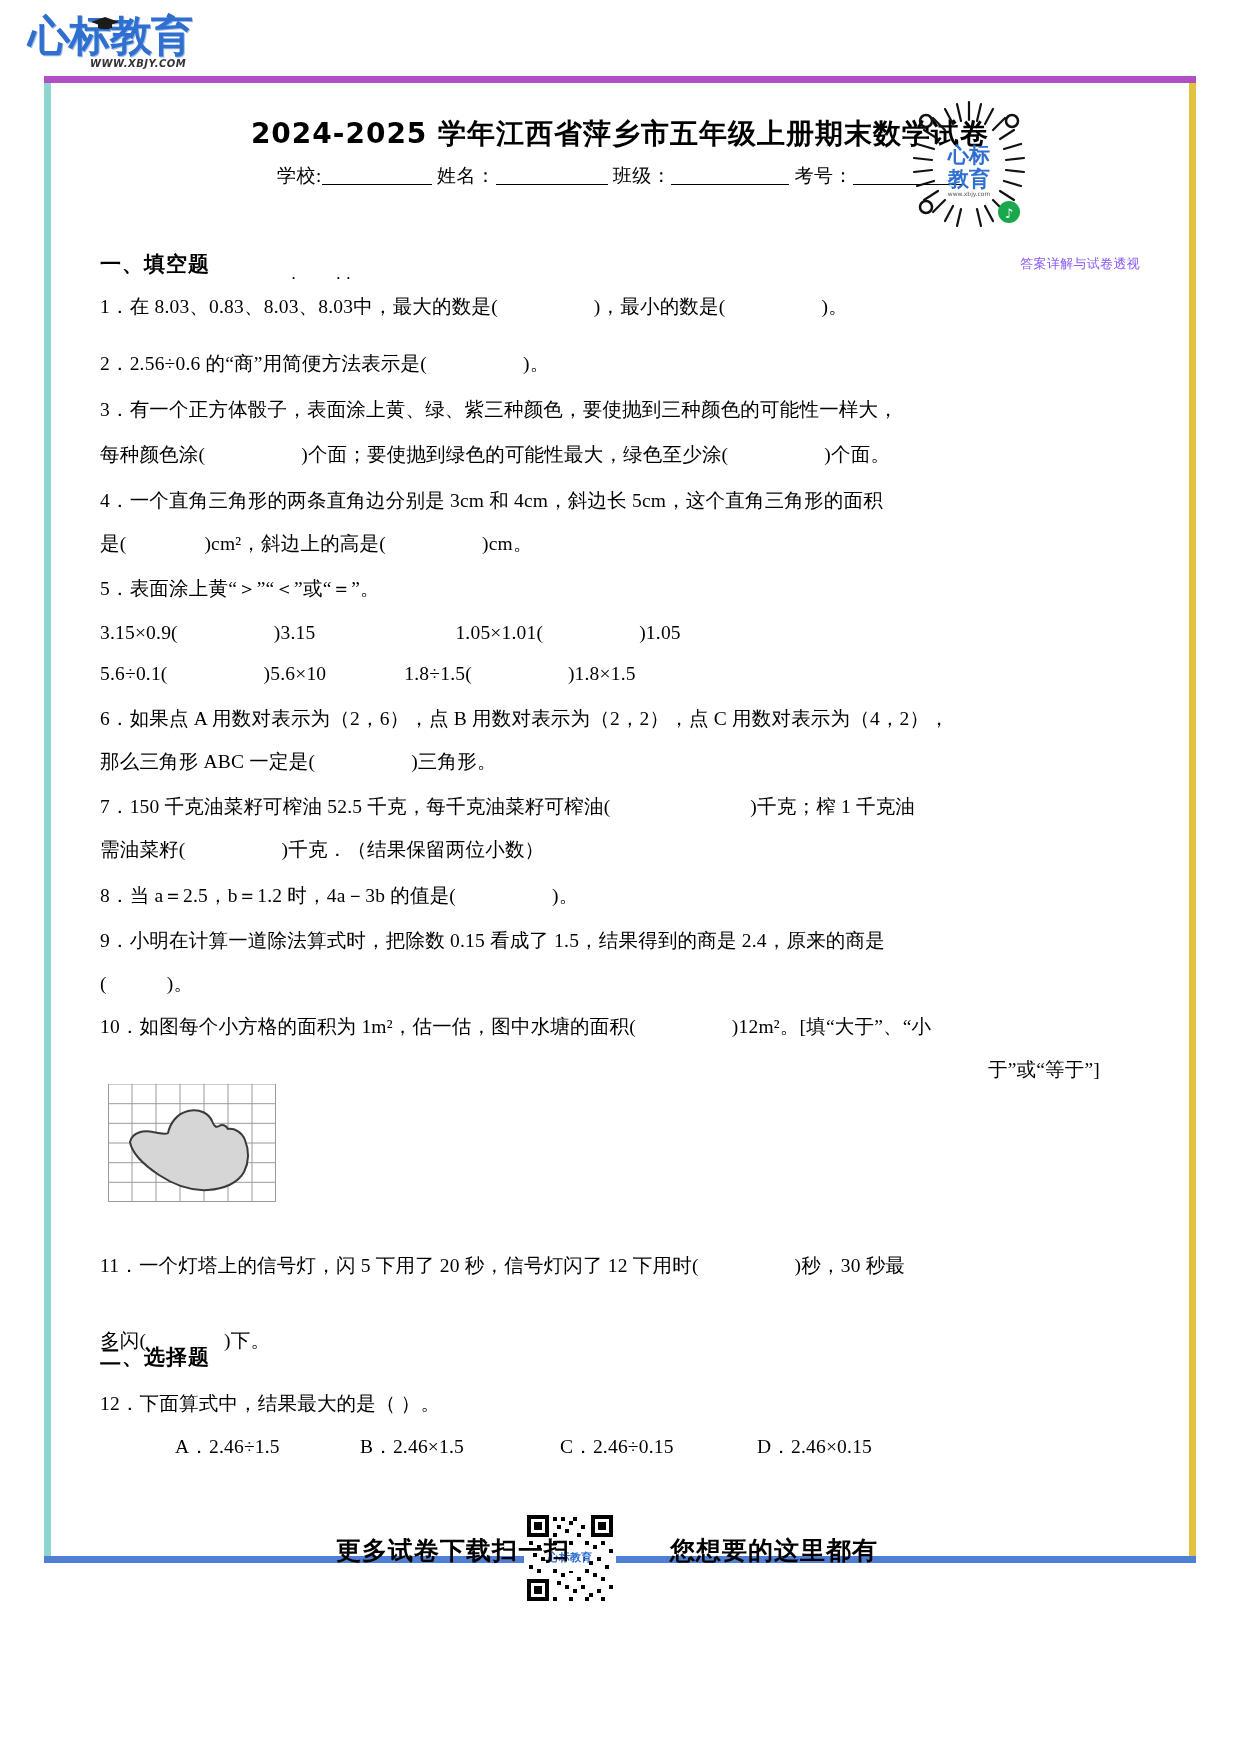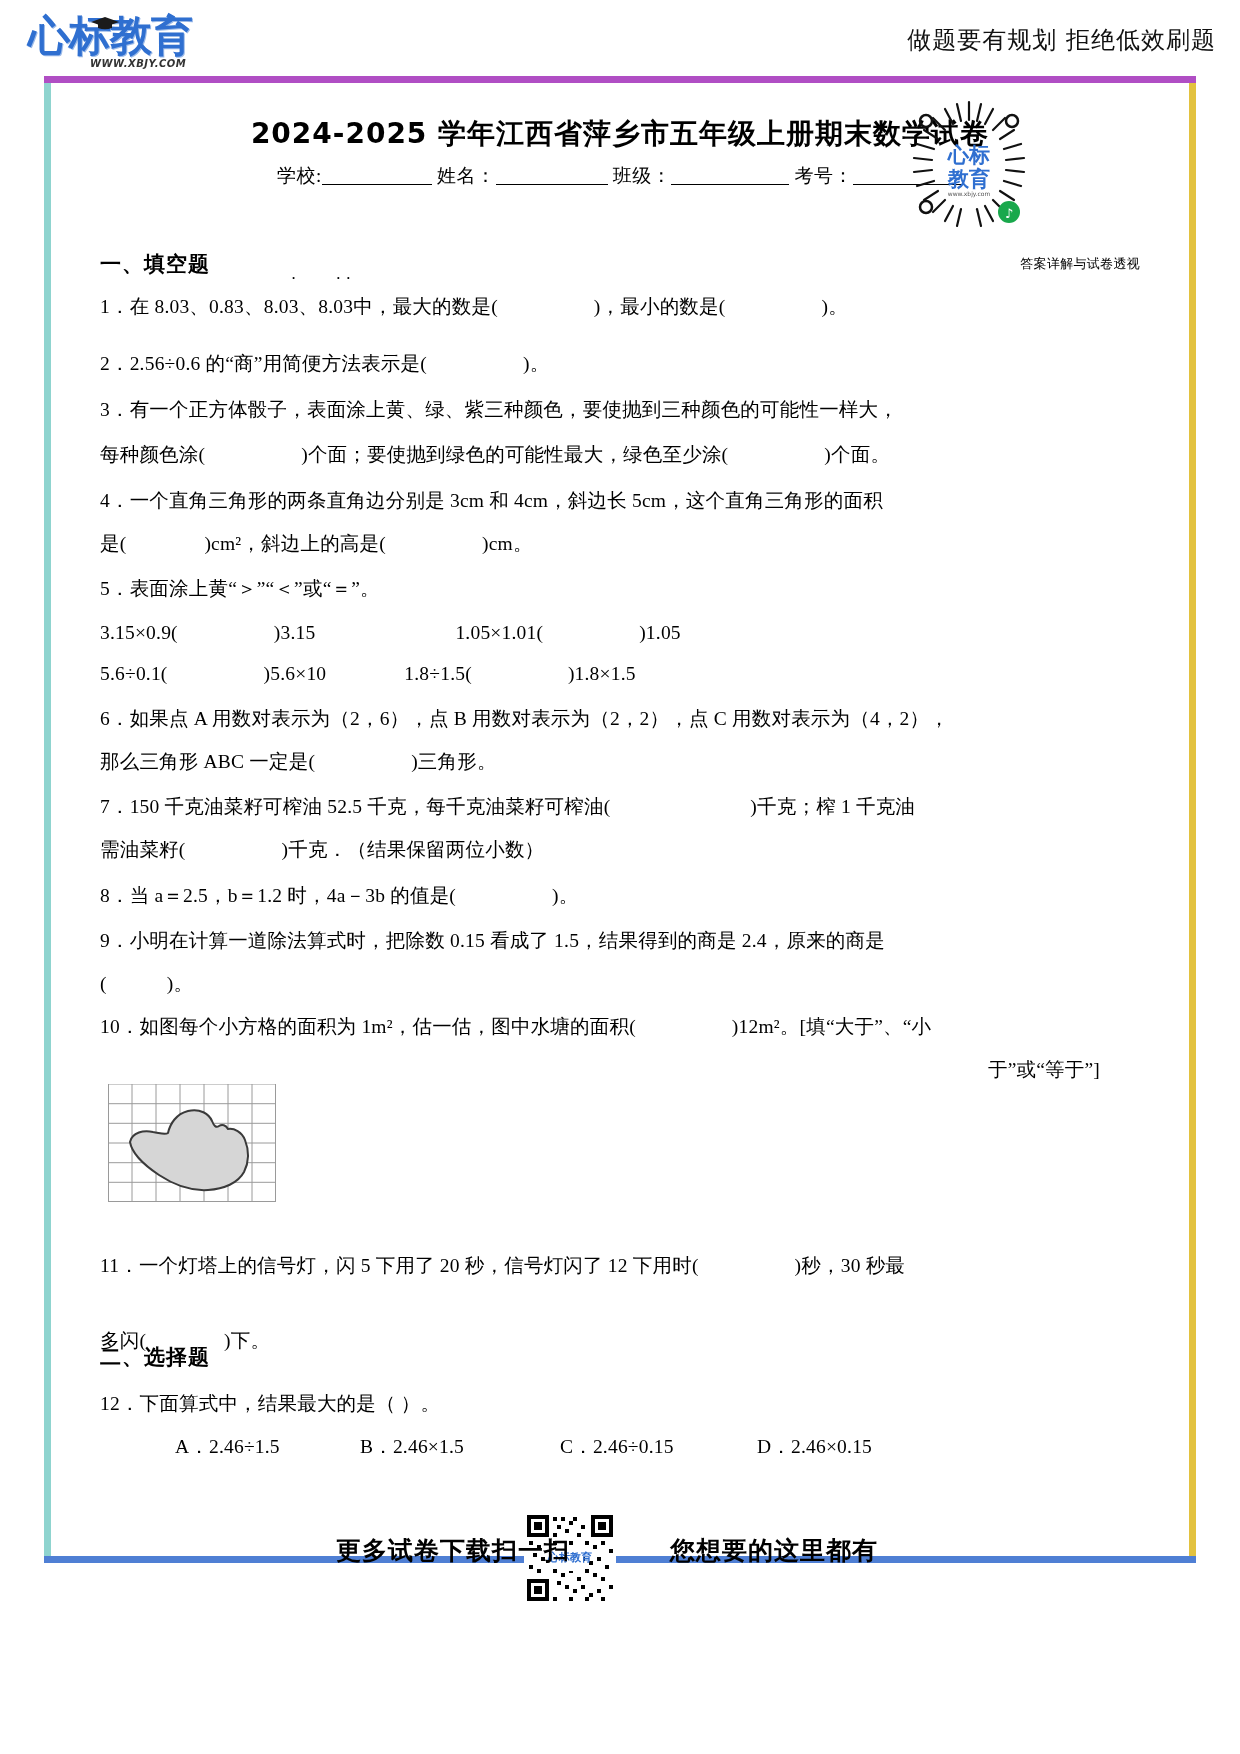--- a/index.html
+++ b/index.html
@@ -49,21 +49,21 @@
   .qr{position:absolute;left:905px;top:100px;width:128px;height:128px;}
   
   .sec-head{
     position:absolute;left:100px;
     font-family:"DejaVu Sans","Liberation Sans",sans-serif;
     font-weight:bold;font-size:21px;letter-spacing:1px;
   }
   .answer-note{
     position:absolute;right:100px;
     font-family:"DejaVu Sans","Liberation Sans",sans-serif;
-    font-size:13px;color:#000000;letter-spacing:.3px;
+    font-size:13px;color:#8b5cf6;letter-spacing:.3px;
   }
   .q{
     position:absolute;left:100px;width:1000px;
     font-size:19.5px;line-height:46px;letter-spacing:.2px;
     white-space:nowrap;
   }
   .gap-s{display:inline-block;width:78px;}
   .gap-m{display:inline-block;width:96px;}
   .gap-l{display:inline-block;width:140px;}
   .gap-xs{display:inline-block;width:60px;}
@@ -91,21 +91,20 @@
 
 <div class="topbar">
   <div class="logo">
     <svg class="cap" viewBox="0 0 30 14">
       <polygon points="15,1 29,6 15,11 1,6" fill="#1b1b1b"></polygon>
       <path d="M22 8 L22 12 Q15 14.5 8 12 L8 8" fill="#1b1b1b"></path>
     </svg>
     <div class="logo-text">心标教育</div>
     <div class="logo-url">WWW.XBJY.COM</div>
   </div>
-  <div class="slogan">做题要有规划 拒绝低效刷题</div>
 </div>
 
 <div class="purple-rule"></div>
 <div class="left-rule"></div>
 <div class="right-rule"></div>
 <div class="bottom-rule"></div>
 
 <div class="doc-title">2024-2025 学年江西省萍乡市五年级上册期末数学试卷</div>
 
 <div class="info-line">

